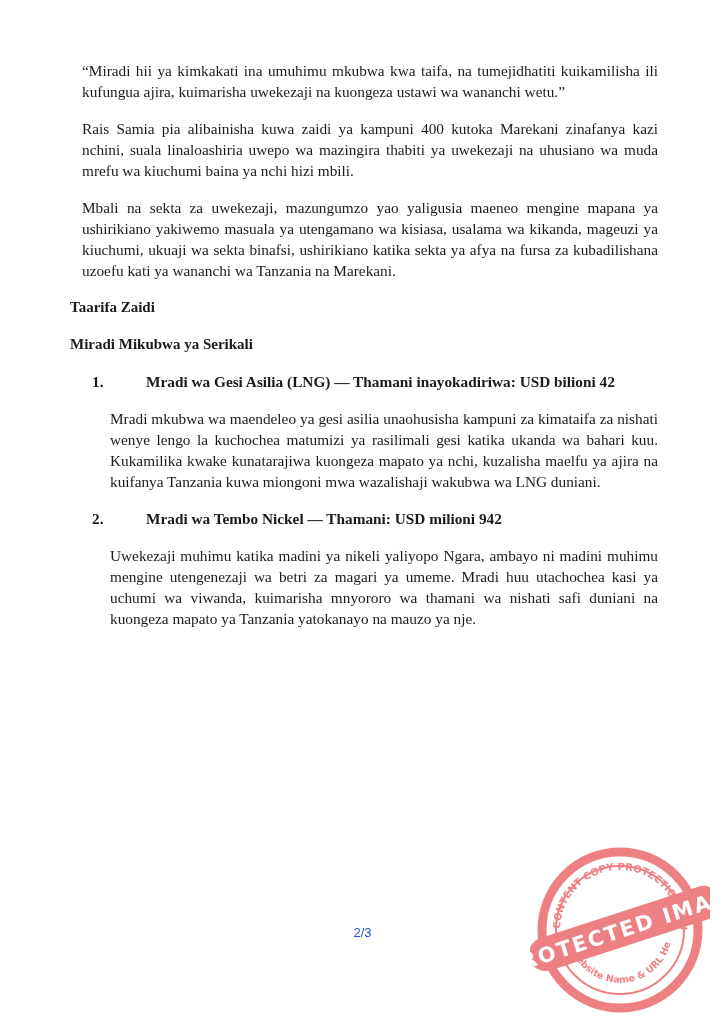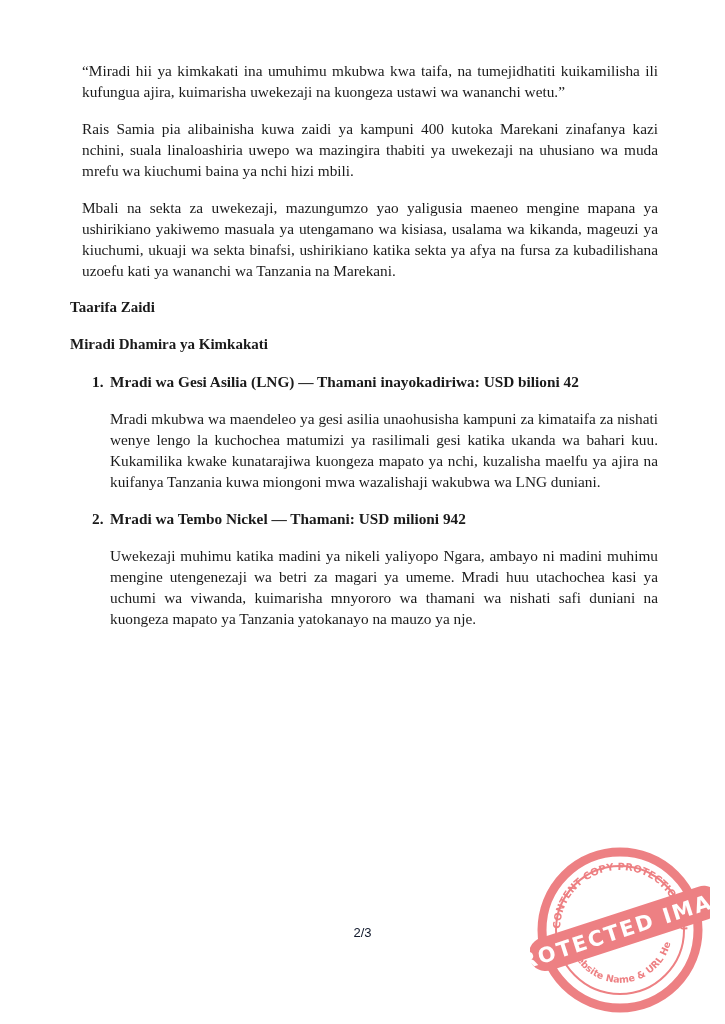--- a/index.html
+++ b/index.html
@@ -7,39 +7,39 @@
   .page {
     position: absolute; left: 70px; top: 60px; width: 588px;
     font-family: "Liberation Serif", "DejaVu Serif", serif;
     font-size: 15.3px; line-height: 21px; color: #1a1a1a;
   }
   .page p { margin: 0 0 16px 12px; text-align: justify; text-align-last: left; }
   .page h3 { margin: 0 0 16px 0; font-size: 15px; font-weight: bold; line-height: 21px; }
   .proj { margin: 0 0 16px 0; }
   .proj-title { display: flex; font-weight: bold; margin: 0 0 16px 0; }
   .proj-num { width: 18px; margin-left: 22px; }
-  .proj-name { flex: 1; }
+  .proj-name { flex: 1; margin-left: 36px; }
   .proj-body { margin-left: 40px; text-align: justify; }
   .pagenum {
     position: absolute; left: 0; width: 725px; top: 925px; text-align: center;
-    font-family: "Liberation Sans", "DejaVu Sans", sans-serif; font-size: 13px; color: #0f172a;
+    font-family: "Liberation Sans", "DejaVu Sans", sans-serif; font-size: 13px; color: #1d4ed8;
   }
   .stamp { position: absolute; left: 530px; top: 835px; width: 180px; height: 180px; opacity: 0.75; }
 </style>
 </head>
 <body>
 
 <div class="page">
   <p>“Miradi hii ya kimkakati ina umuhimu mkubwa kwa taifa, na tumejidhatiti kuikamilisha ili kufungua ajira, kuimarisha uwekezaji na kuongeza ustawi wa wananchi wetu.”</p>
   <p>Rais Samia pia alibainisha kuwa zaidi ya kampuni 400 kutoka Marekani zinafanya kazi nchini, suala linaloashiria uwepo wa mazingira thabiti ya uwekezaji na uhusiano wa muda mrefu wa kiuchumi baina ya nchi hizi mbili.</p>
   <p>Mbali na sekta za uwekezaji, mazungumzo yao yaligusia maeneo mengine mapana ya ushirikiano yakiwemo masuala ya utengamano wa kisiasa, usalama wa kikanda, mageuzi ya kiuchumi, ukuaji wa sekta binafsi, ushirikiano katika sekta ya afya na fursa za kubadilishana uzoefu kati ya wananchi wa Tanzania na Marekani.</p>
 
   <h3>Taarifa Zaidi</h3>
 
-  <h3>Miradi Dhamira ya Kimkakati</h3>
+  <h3>Miradi Mikubwa ya Serikali</h3>
 
   <div class="proj">
     <div class="proj-title">
       <span class="proj-num">1.</span>
       <span class="proj-name">Mradi wa Gesi Asilia (LNG) — Thamani inayokadiriwa: USD bilioni 42</span>
     </div>
     <div class="proj-body">Mradi mkubwa wa maendeleo ya gesi asilia unaohusisha kampuni za kimataifa za nishati wenye lengo la kuchochea matumizi ya rasilimali gesi katika ukanda wa bahari kuu. Kukamilika kwake kunatarajiwa kuongeza mapato ya nchi, kuzalisha maelfu ya ajira na kuifanya Tanzania kuwa miongoni mwa wazalishaji wakubwa wa LNG duniani.</div>
   </div>
 
   <div class="proj">

